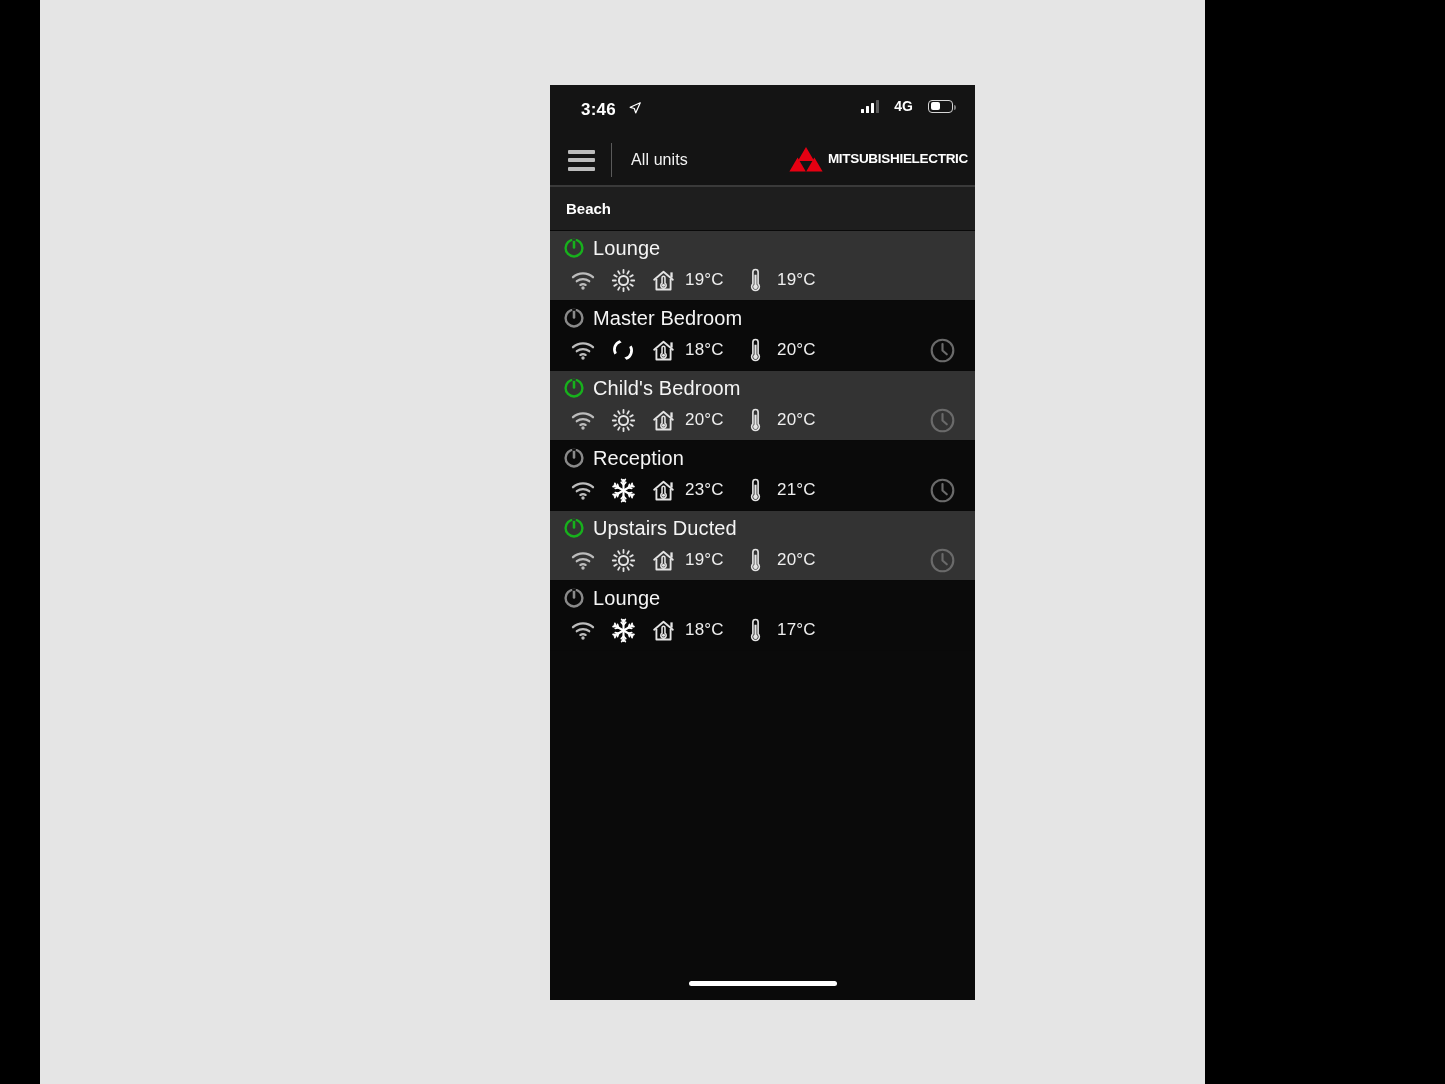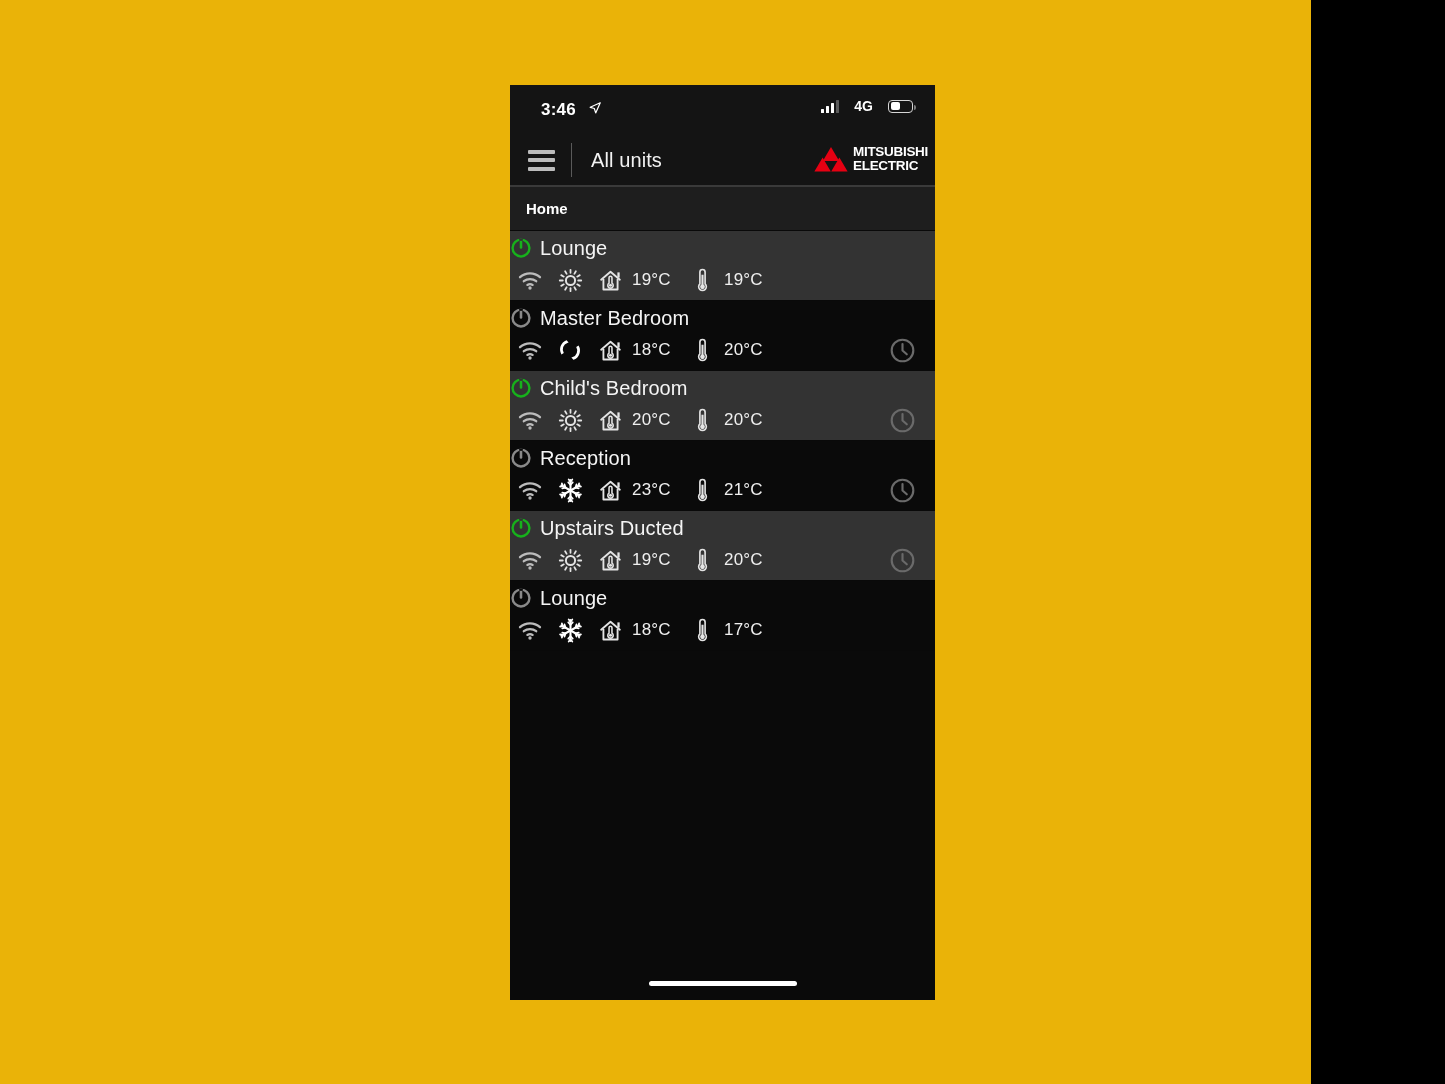--- a/index.html
+++ b/index.html
@@ -6,23 +6,24 @@
     margin: 0;
     padding: 0;
     background: #000000;
     width: 1445px;
     height: 1084px;
     overflow: hidden;
     font-family: "Liberation Sans", sans-serif;
   }
   #stage {
     position: relative;
-    width: 1311px;
+    width: 1165px;
     height: 1084px;
-    background: #eab308;
+    background: #e5e5e5;
+    margin-left: 40px;
   }
   
   #phone {
     position: absolute;
     left: 510px;
     top: 85px;
     width: 425px;
     height: 915px;
     background: #0a0a0a;
     overflow: hidden;
@@ -131,35 +132,34 @@
   }
   .appbar .vdiv {
     width: 1px;
     height: 34px;
     background: #5a5a5a;
     margin-left: 16px;
   }
   .appbar .title {
     margin-left: 19px;
     color: #f2f2f2;
-    font-size: 20px;
+    font-size: 16px;
     letter-spacing: 0.1px;
   }
   .logo {
     position: absolute;
     right: 7px;
     top: 9px;
     display: flex;
     align-items: center;
     gap: 4px;
   }
   .logo svg { display: block; }
   .logo .ltext {
     display: flex;
-    flex-direction: column;
     line-height: 1.02;
   }
   .logo .ltext span {
     color: #ffffff;
     font-size: 13.5px;
     font-weight: bold;
     letter-spacing: -0.3px;
   }
   .appbar-rule {
     height: 2px;
@@ -184,20 +184,21 @@
   .group-header .clock-slot {
     position: absolute;
     right: 19px;
     top: 50%;
     transform: translateY(-50%);
   }
   .unit-row {
     position: relative;
     height: 70px;
     border-bottom: 1px solid #090909;
+    padding-left: 13px;
     box-sizing: border-box;
   }
   .unit-row.on  { background: #333333; }
   .unit-row.off { background: #0a0a0a; }
   .row-top {
     display: flex;
     align-items: center;
     height: 34px;
     gap: 8px;
   }
@@ -286,21 +287,21 @@
         <div class="ltext">
           <span>MITSUBISHI</span>
           <span>ELECTRIC</span>
         </div>
       </div>
     </div>
     <div class="appbar-rule"></div>
 
     <div class="list" id="unit-list">
         <div class="group-header">
-          <div class="gh-label">Home</div>
+          <div class="gh-label">Beach</div>
         </div>
         <div class="unit-row on">
       <div class="row-top">
         <span>
               <svg width="22" height="22" viewBox="0 0 24 24">
         <circle cx="12" cy="12" r="9.2" fill="none" stroke="#17b11c" stroke-width="2.6"></circle>
         <path d="M12 3.4 L12 11.4" stroke="#17b11c" stroke-width="2.8" stroke-linecap="round"></path>
         <path d="M12 1.6 L12 4.2" stroke="#333333" stroke-width="4"></path>
       </svg>
             </span>

